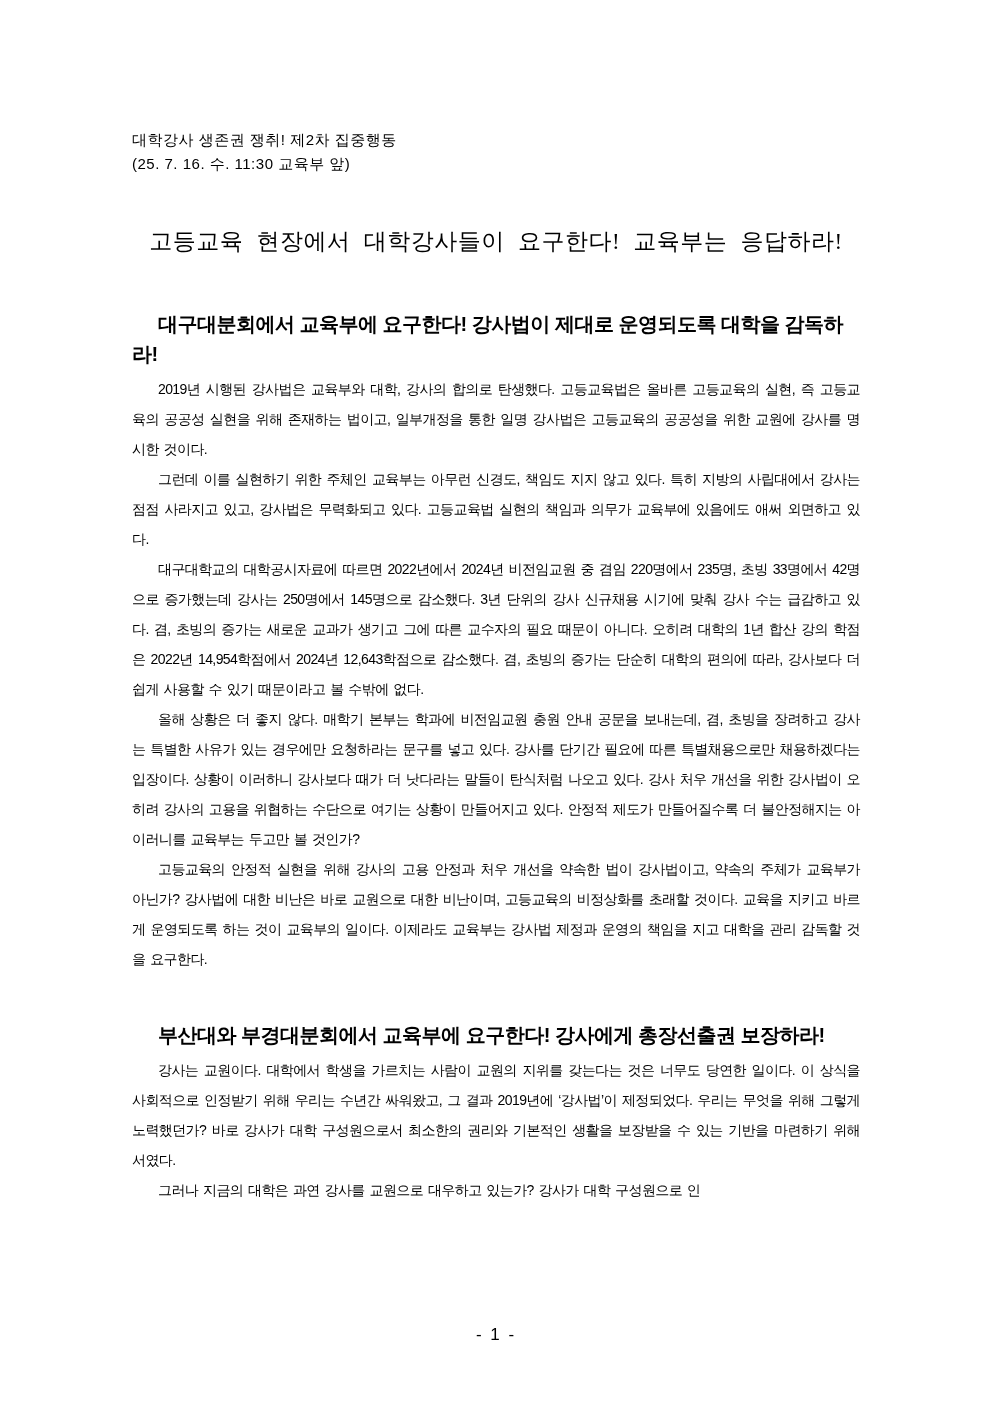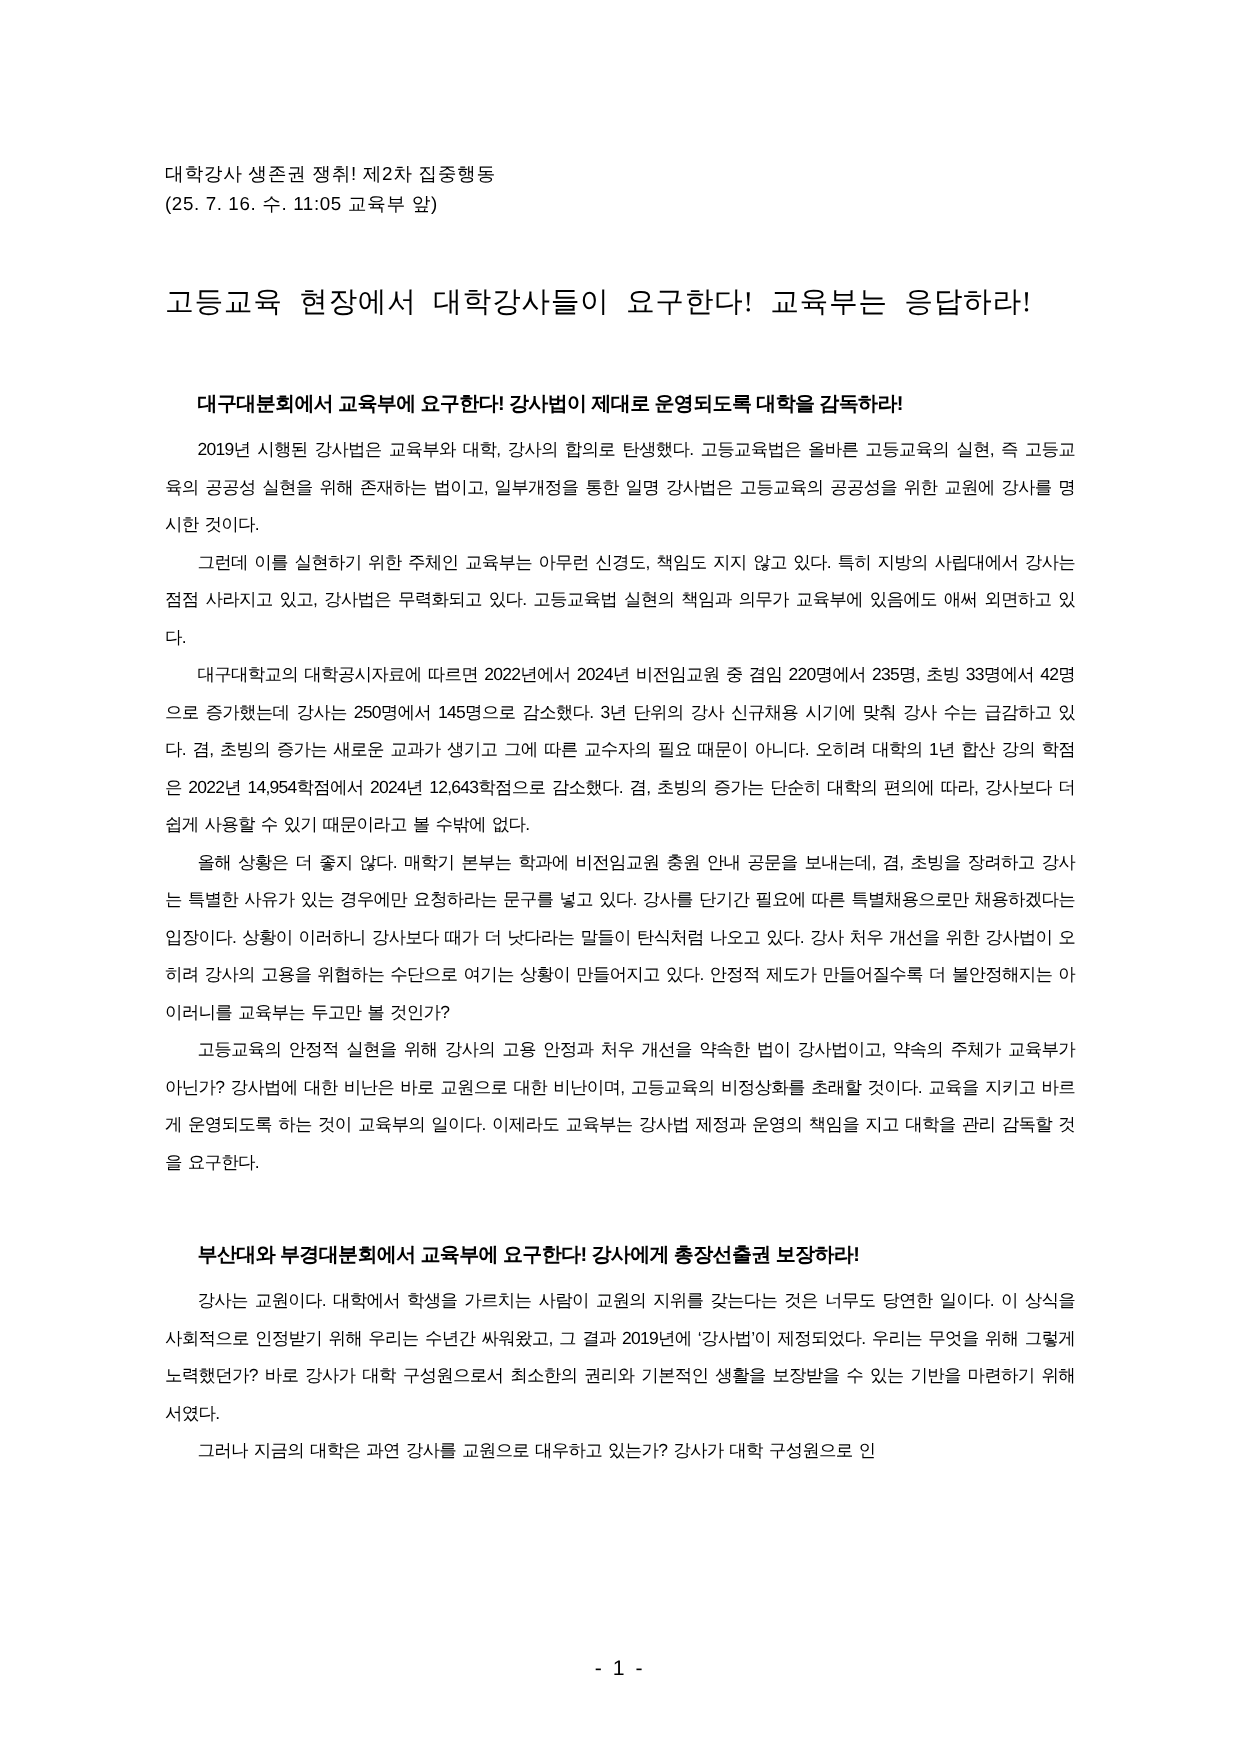--- a/index.html
+++ b/index.html
@@ -18,30 +18,31 @@
     color: #000000;
     font-family: "Liberation Sans", "DejaVu Sans", sans-serif;
   }
   .header-note {
     font-size: 15px;
     line-height: 24px;
     letter-spacing: 0.5px;
   }
   .doc-title {
     margin: 49px 0 0 0;
+    text-align: center;
     font-family: "Liberation Serif", "DejaVu Serif", serif;
     font-weight: 400;
     font-size: 23px;
     line-height: 34px;
     word-spacing: 7px;
     letter-spacing: 0.5px;
   }
   .section-heading {
     margin: 50px 0 5px 0;
-    font-size: 16px;
+    font-size: 20px;
     font-weight: 700;
     line-height: 30px;
     text-indent: 26px;
     letter-spacing: -0.5px;
   }
   .section-heading.second {
     margin-top: 46px;
   }
   .para {
     margin: 0;
@@ -62,21 +63,21 @@
     letter-spacing: 2px;
   }
 </style>
 </head>
 <body>
 
 <div class="page">
 
   <div class="header-note">
     <div>대학강사 생존권 쟁취! 제2차 집중행동</div>
-    <div>(25. 7. 16. 수. 11:05 교육부 앞)</div>
+    <div>(25. 7. 16. 수. 11:30 교육부 앞)</div>
   </div>
 
   <h1 class="doc-title">고등교육 현장에서 대학강사들이 요구한다! 교육부는 응답하라!</h1>
 
   <div class="section">
     <h2 class="section-heading">대구대분회에서 교육부에 요구한다! 강사법이 제대로 운영되도록 대학을 감독하라!</h2>
     <p class="para">2019년 시행된 강사법은 교육부와 대학, 강사의 합의로 탄생했다. 고등교육법은 올바른 고등교육의 실현, 즉 고등교육의 공공성 실현을 위해 존재하는 법이고, 일부개정을 통한 일명 강사법은 고등교육의 공공성을 위한 교원에 강사를 명시한 것이다.</p>
     <p class="para">그런데 이를 실현하기 위한 주체인 교육부는 아무런 신경도, 책임도 지지 않고 있다. 특히 지방의 사립대에서 강사는 점점 사라지고 있고, 강사법은 무력화되고 있다. 고등교육법 실현의 책임과 의무가 교육부에 있음에도 애써 외면하고 있다.</p>
     <p class="para">대구대학교의 대학공시자료에 따르면 2022년에서 2024년 비전임교원 중 겸임 220명에서 235명, 초빙 33명에서 42명으로 증가했는데 강사는 250명에서 145명으로 감소했다. 3년 단위의 강사 신규채용 시기에 맞춰 강사 수는 급감하고 있다. 겸, 초빙의 증가는 새로운 교과가 생기고 그에 따른 교수자의 필요 때문이 아니다. 오히려 대학의 1년 합산 강의 학점은 2022년 14,954학점에서 2024년 12,643학점으로 감소했다. 겸, 초빙의 증가는 단순히 대학의 편의에 따라, 강사보다 더 쉽게 사용할 수 있기 때문이라고 볼 수밖에 없다.</p>
     <p class="para">올해 상황은 더 좋지 않다. 매학기 본부는 학과에 비전임교원 충원 안내 공문을 보내는데, 겸, 초빙을 장려하고 강사는 특별한 사유가 있는 경우에만 요청하라는 문구를 넣고 있다. 강사를 단기간 필요에 따른 특별채용으로만 채용하겠다는 입장이다. 상황이 이러하니 강사보다 때가 더 낫다라는 말들이 탄식처럼 나오고 있다. 강사 처우 개선을 위한 강사법이 오히려 강사의 고용을 위협하는 수단으로 여기는 상황이 만들어지고 있다. 안정적 제도가 만들어질수록 더 불안정해지는 아이러니를 교육부는 두고만 볼 것인가?</p>

